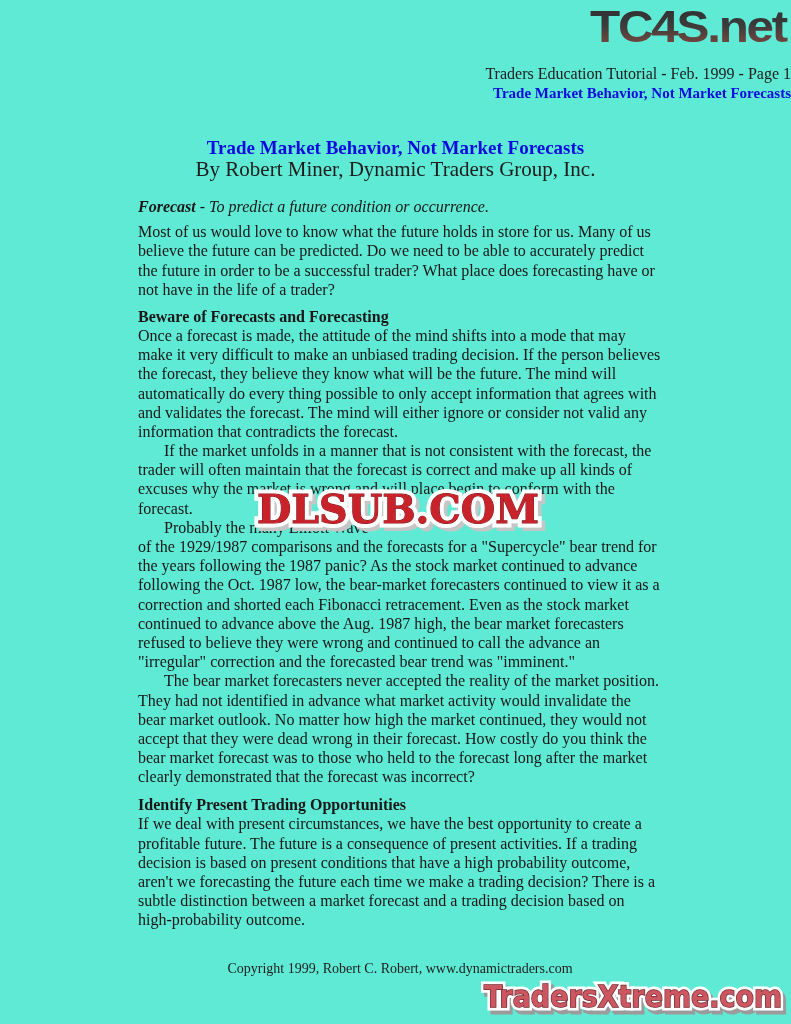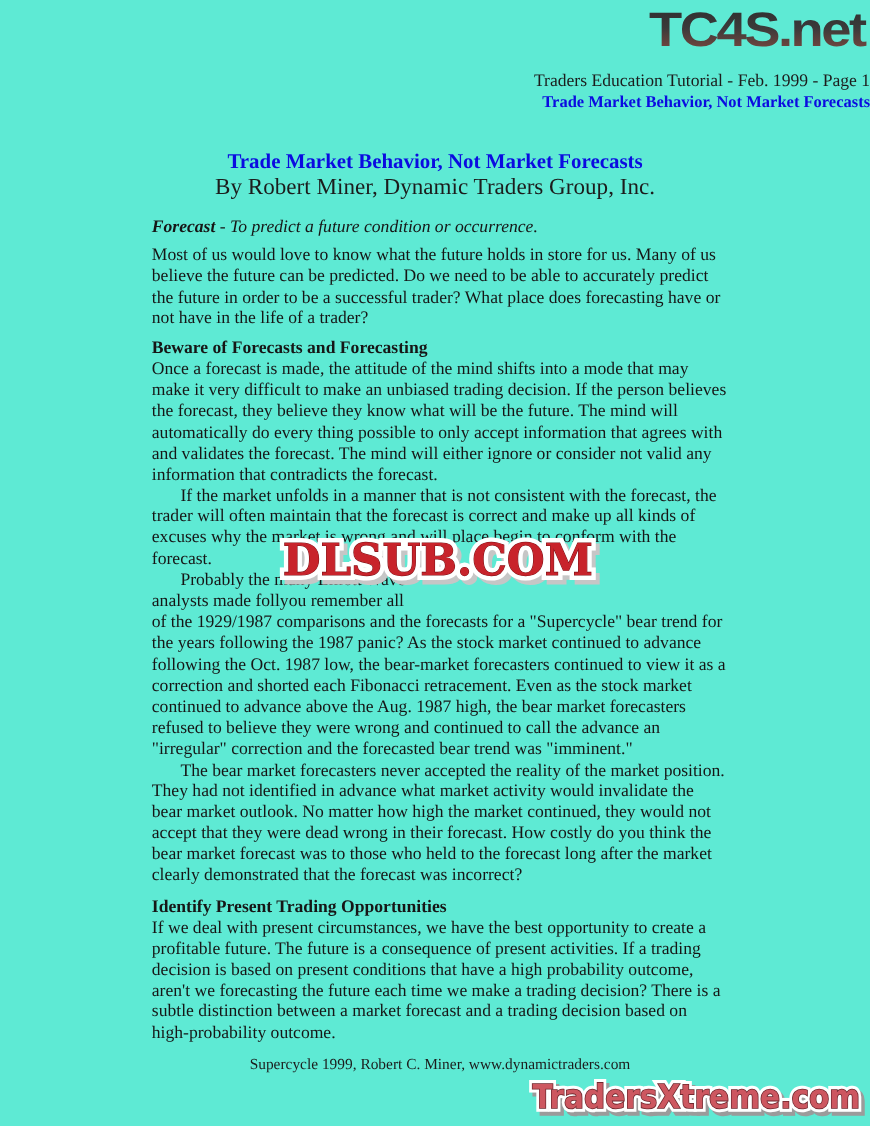--- a/index.html
+++ b/index.html
@@ -78,24 +78,20 @@
 
     <p class="para">Once a forecast is made, the attitude of the mind shifts into a mode that may make it very difficult to make an unbiased trading decision. If the person believes the forecast, they believe they know what will be the future. The mind will automatically do every thing possible to only accept information that agrees with and validates the forecast. The mind will either ignore or consider not valid any information that contradicts the forecast.</p>
 
     <p class="para indent">If the market unfolds in a manner that is not consistent with the forecast, the trader will often maintain that the forecast is correct and make up all kinds of excuses why the market is wrong and will place begin to conform with the forecast.</p>
 
     <div>
       <div class="line-split">
         <span class="lead">Probably the m</span>
         <span>any Elliott Wave</span>
       </div>
-      <div class="line-split">
-        <span>analysts made foll</span>
-        <span>you remember all</span>
-      </div>
       <p class="para">of the 1929/1987 comparisons and the forecasts for a "Supercycle" bear trend for the years following the 1987 panic? As the stock market continued to advance following the Oct. 1987 low, the bear-market forecasters continued to view it as a correction and shorted each Fibonacci retracement. Even as the stock market continued to advance above the Aug. 1987 high, the bear market forecasters refused to believe they were wrong and continued to call the advance an "irregular" correction and the forecasted bear trend was "imminent."</p>
     </div>
 
     <p class="para indent">The bear market forecasters never accepted the reality of the market position. They had not identified in advance what market activity would invalidate the bear market outlook. No matter how high the market continued, they would not accept that they were dead wrong in their forecast. How costly do you think the bear market forecast was to those who held to the forecast long after the market clearly demonstrated that the forecast was incorrect?</p>
 
     <div class="sec-heading second">Identify Present Trading Opportunities</div>
 
     <p class="para">If we deal with present circumstances, we have the best opportunity to create a profitable future. The future is a consequence of present activities. If a trading decision is based on present conditions that have a high probability outcome, aren't we forecasting the future each time we make a trading decision? There is a subtle distinction between a market forecast and a trading decision based on high-probability outcome.</p>
 
   </div>
@@ -103,21 +99,21 @@
   <div class="dlsub">
     <svg width="300" height="54" viewBox="0 0 300 54">
       <g font-family="'DejaVu Serif',serif" font-weight="bold" font-size="40" text-anchor="middle">
         <text x="150" y="41" transform="translate(4,4)" fill="#c6c6c6" stroke="#c6c6c6" stroke-width="8" paint-order="stroke" textLength="282" lengthAdjust="spacingAndGlyphs">DLSUB.COM</text>
         <text x="150" y="41" fill="#ffffff" stroke="#ffffff" stroke-width="9" paint-order="stroke" textLength="282" lengthAdjust="spacingAndGlyphs">DLSUB.COM</text>
         <text x="150" y="41" fill="#c8232b" stroke="#7e1116" stroke-width="1" paint-order="stroke" textLength="282" lengthAdjust="spacingAndGlyphs">DLSUB.COM</text>
       </g>
     </svg>
   </div>
 
-  <div class="copyright">Supercycle 1999, Robert C. Miner, www.dynamictraders.com</div>
+  <div class="copyright">Copyright 1999, Robert C. Robert, www.dynamictraders.com</div>
 
   <div class="tx-logo">
     <svg width="316" height="42" viewBox="0 0 316 42">
       <g font-family="'DejaVu Sans',sans-serif" font-weight="bold" font-size="30" text-anchor="middle">
         <text x="158" y="30" transform="translate(3,4)" fill="#9b9b9b" stroke="#9b9b9b" stroke-width="7" paint-order="stroke" textLength="298" lengthAdjust="spacingAndGlyphs">TradersXtreme.com</text>
         <text x="158" y="30" fill="#ffffff" stroke="#ffffff" stroke-width="7" paint-order="stroke" textLength="298" lengthAdjust="spacingAndGlyphs">TradersXtreme.com</text>
         <text x="158" y="30" fill="#cd5760" stroke="#6f272e" stroke-width="1.5" paint-order="stroke" textLength="298" lengthAdjust="spacingAndGlyphs">TradersXtreme.com</text>
       </g>
     </svg>
   </div>

